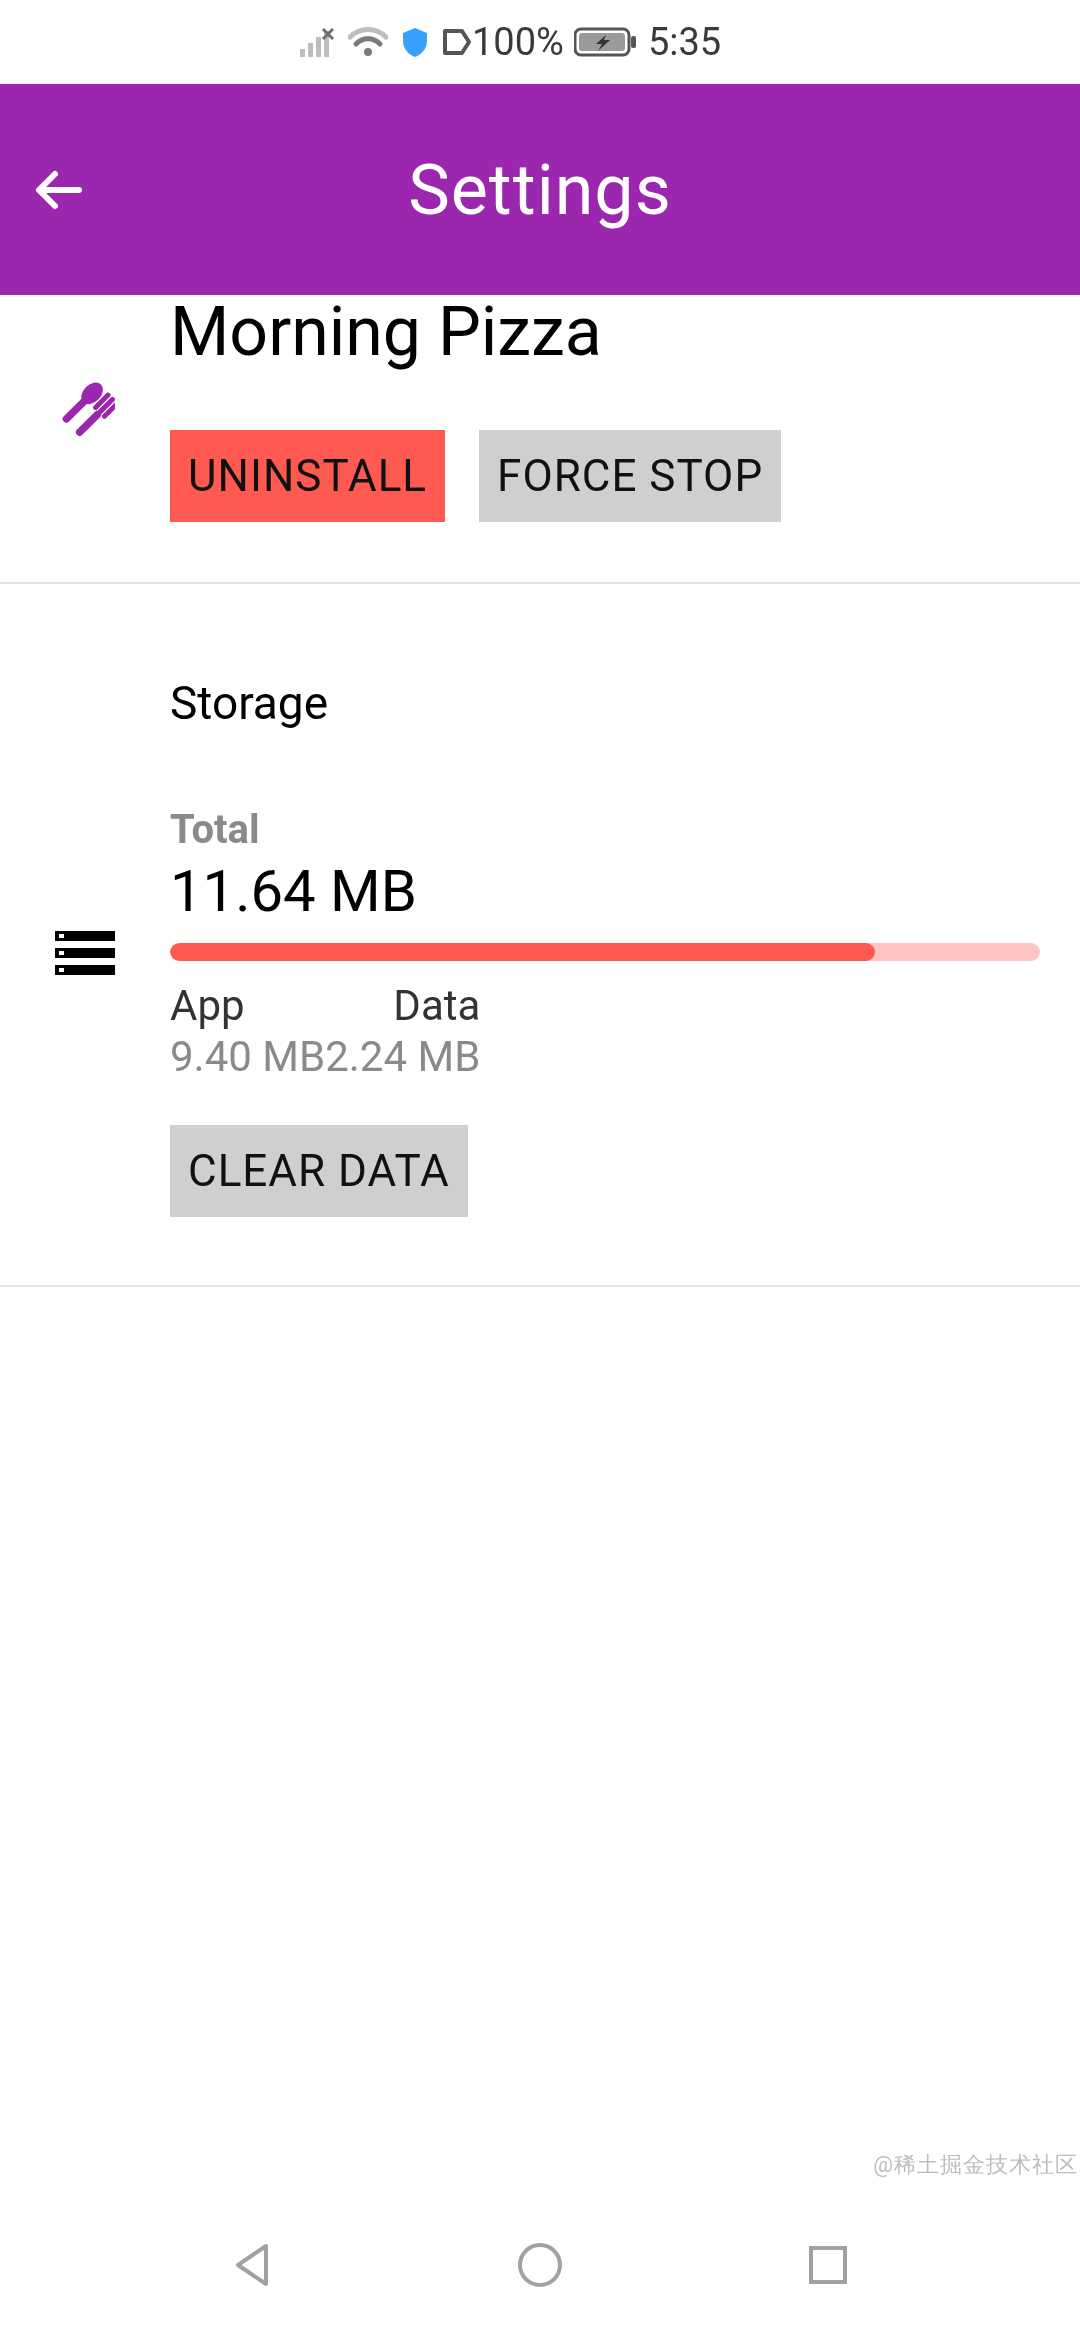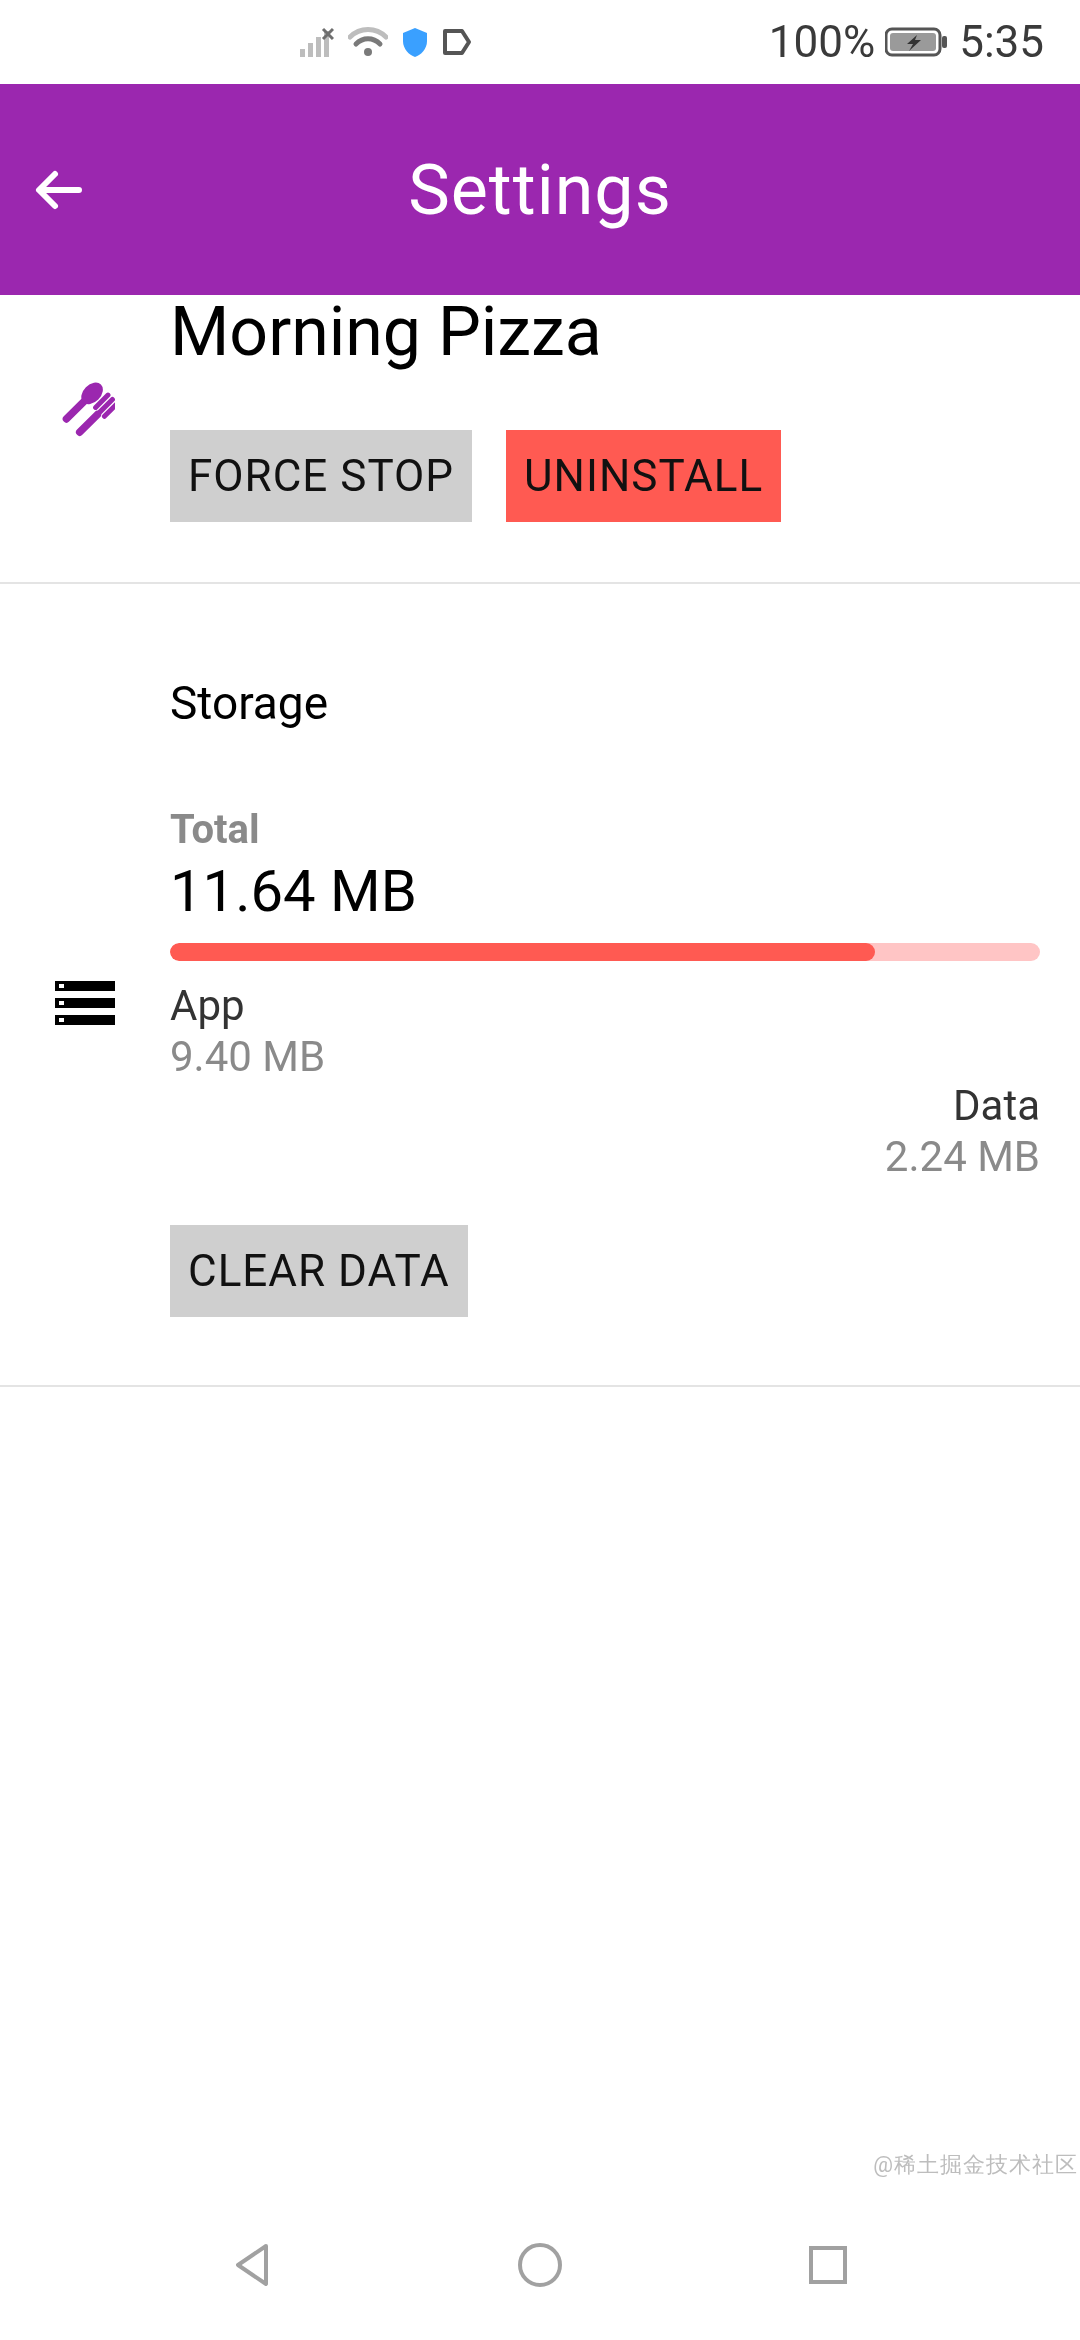--- a/index.html
+++ b/index.html
@@ -1,19 +1,19 @@
 <!DOCTYPE html>
 <html><head>
 <meta charset="utf-8">
 <style>
   * { box-sizing: border-box; margin: 0; padding: 0; }
   html, body { width: 1080px; height: 2340px; font-family: -apple-system, BlinkMacSystemFont, "Segoe UI", Roboto, Helvetica, Arial, sans-serif; background: #ffffff; color: #000; overflow: hidden; position: relative; }
 
   
-  .status-bar { height: 84px; display: flex; align-items: center; justify-content: space-between; padding: 0 36px 0 300px; font-size: 44px; color: #3a3a3a; }
+  .status-bar { height: 84px; display: flex; align-items: center; justify-content: flex-start; padding: 0 36px 0 300px; font-size: 38px; color: #3a3a3a; }
   .status-left { display: flex; align-items: center; gap: 14px; }
   .status-right { display: flex; align-items: center; gap: 10px; }
   .ic { display: inline-flex; align-items: center; justify-content: center; }
 
   
   .app-bar { height: 211px; background: #9b27af; display: flex; align-items: center; color: #fff; }
   .app-bar .back { width: 120px; display: flex; align-items: center; justify-content: center; height: 100%; }
   .app-bar .title { flex: 1; text-align: center; font-size: 70px; font-weight: 400; letter-spacing: 1px; padding-right: 120px; }
 
   
@@ -40,21 +40,21 @@
   .section-title { font-size: 46px; margin-top: 0; }
   .section-storage { padding-top: 92px; }
 
   .label-muted { color: #8a8a8a; font-size: 40px; }
   .storage-total-label { margin-top: 76px; font-weight: bold; }
   .storage-total { font-size: 58px; margin-top: 4px; }
 
   .bar-wrap { position: relative; height: 18px; background: #ffc5c5; border-radius: 9px; margin-top: 18px; overflow: hidden; }
   .bar-fill { position: absolute; left: 0; top: 0; bottom: 0; background: #ff5a52; border-radius: 9px; }
 
-  .split-row { display: flex; justify-content: flex-start; margin-top: 20px; flex-direction: column; }
+  .split-row { display: flex; justify-content: flex-start; margin-top: 20px; }
   .split-col .k { font-size: 42px; color: #333; }
   .split-col .v { font-size: 42px; color: #8a8a8a; margin-top: 2px; }
   .split-col.right { text-align: right; }
 
   .clear-btn { margin-top: 44px; margin-bottom: 8px; }
 
   .section-datausage { padding-top: 66px; }
 
   
   .nav-bar { position: absolute; left: 0; right: 0; bottom: 0; height: 150px; display: flex; align-items: center; justify-content: space-evenly; }
@@ -132,22 +132,22 @@
             <path d="M28 2 V16 M33 2 V16 M38 2 V16" stroke="#9b27af" stroke-width="4" stroke-linecap="round"></path>
             <rect x="30" y="16" width="6" height="26" rx="3" fill="#9b27af"></rect>
           </g>
         </svg>
       </span>
     </div>
     <div class="body-col">
       <div class="app-name">Morning Pizza</div>
 
       <div class="btn-row">
+        <button class="btn red">UNINSTALL</button>
         <button class="btn grey">FORCE STOP</button>
-        <button class="btn red">UNINSTALL</button>
       </div>
 
     </div>
   </div>
 
   <div class="divider"></div>
 
   <div class="row section-storage">
     <div class="icon-col">
       <span class="ic">

